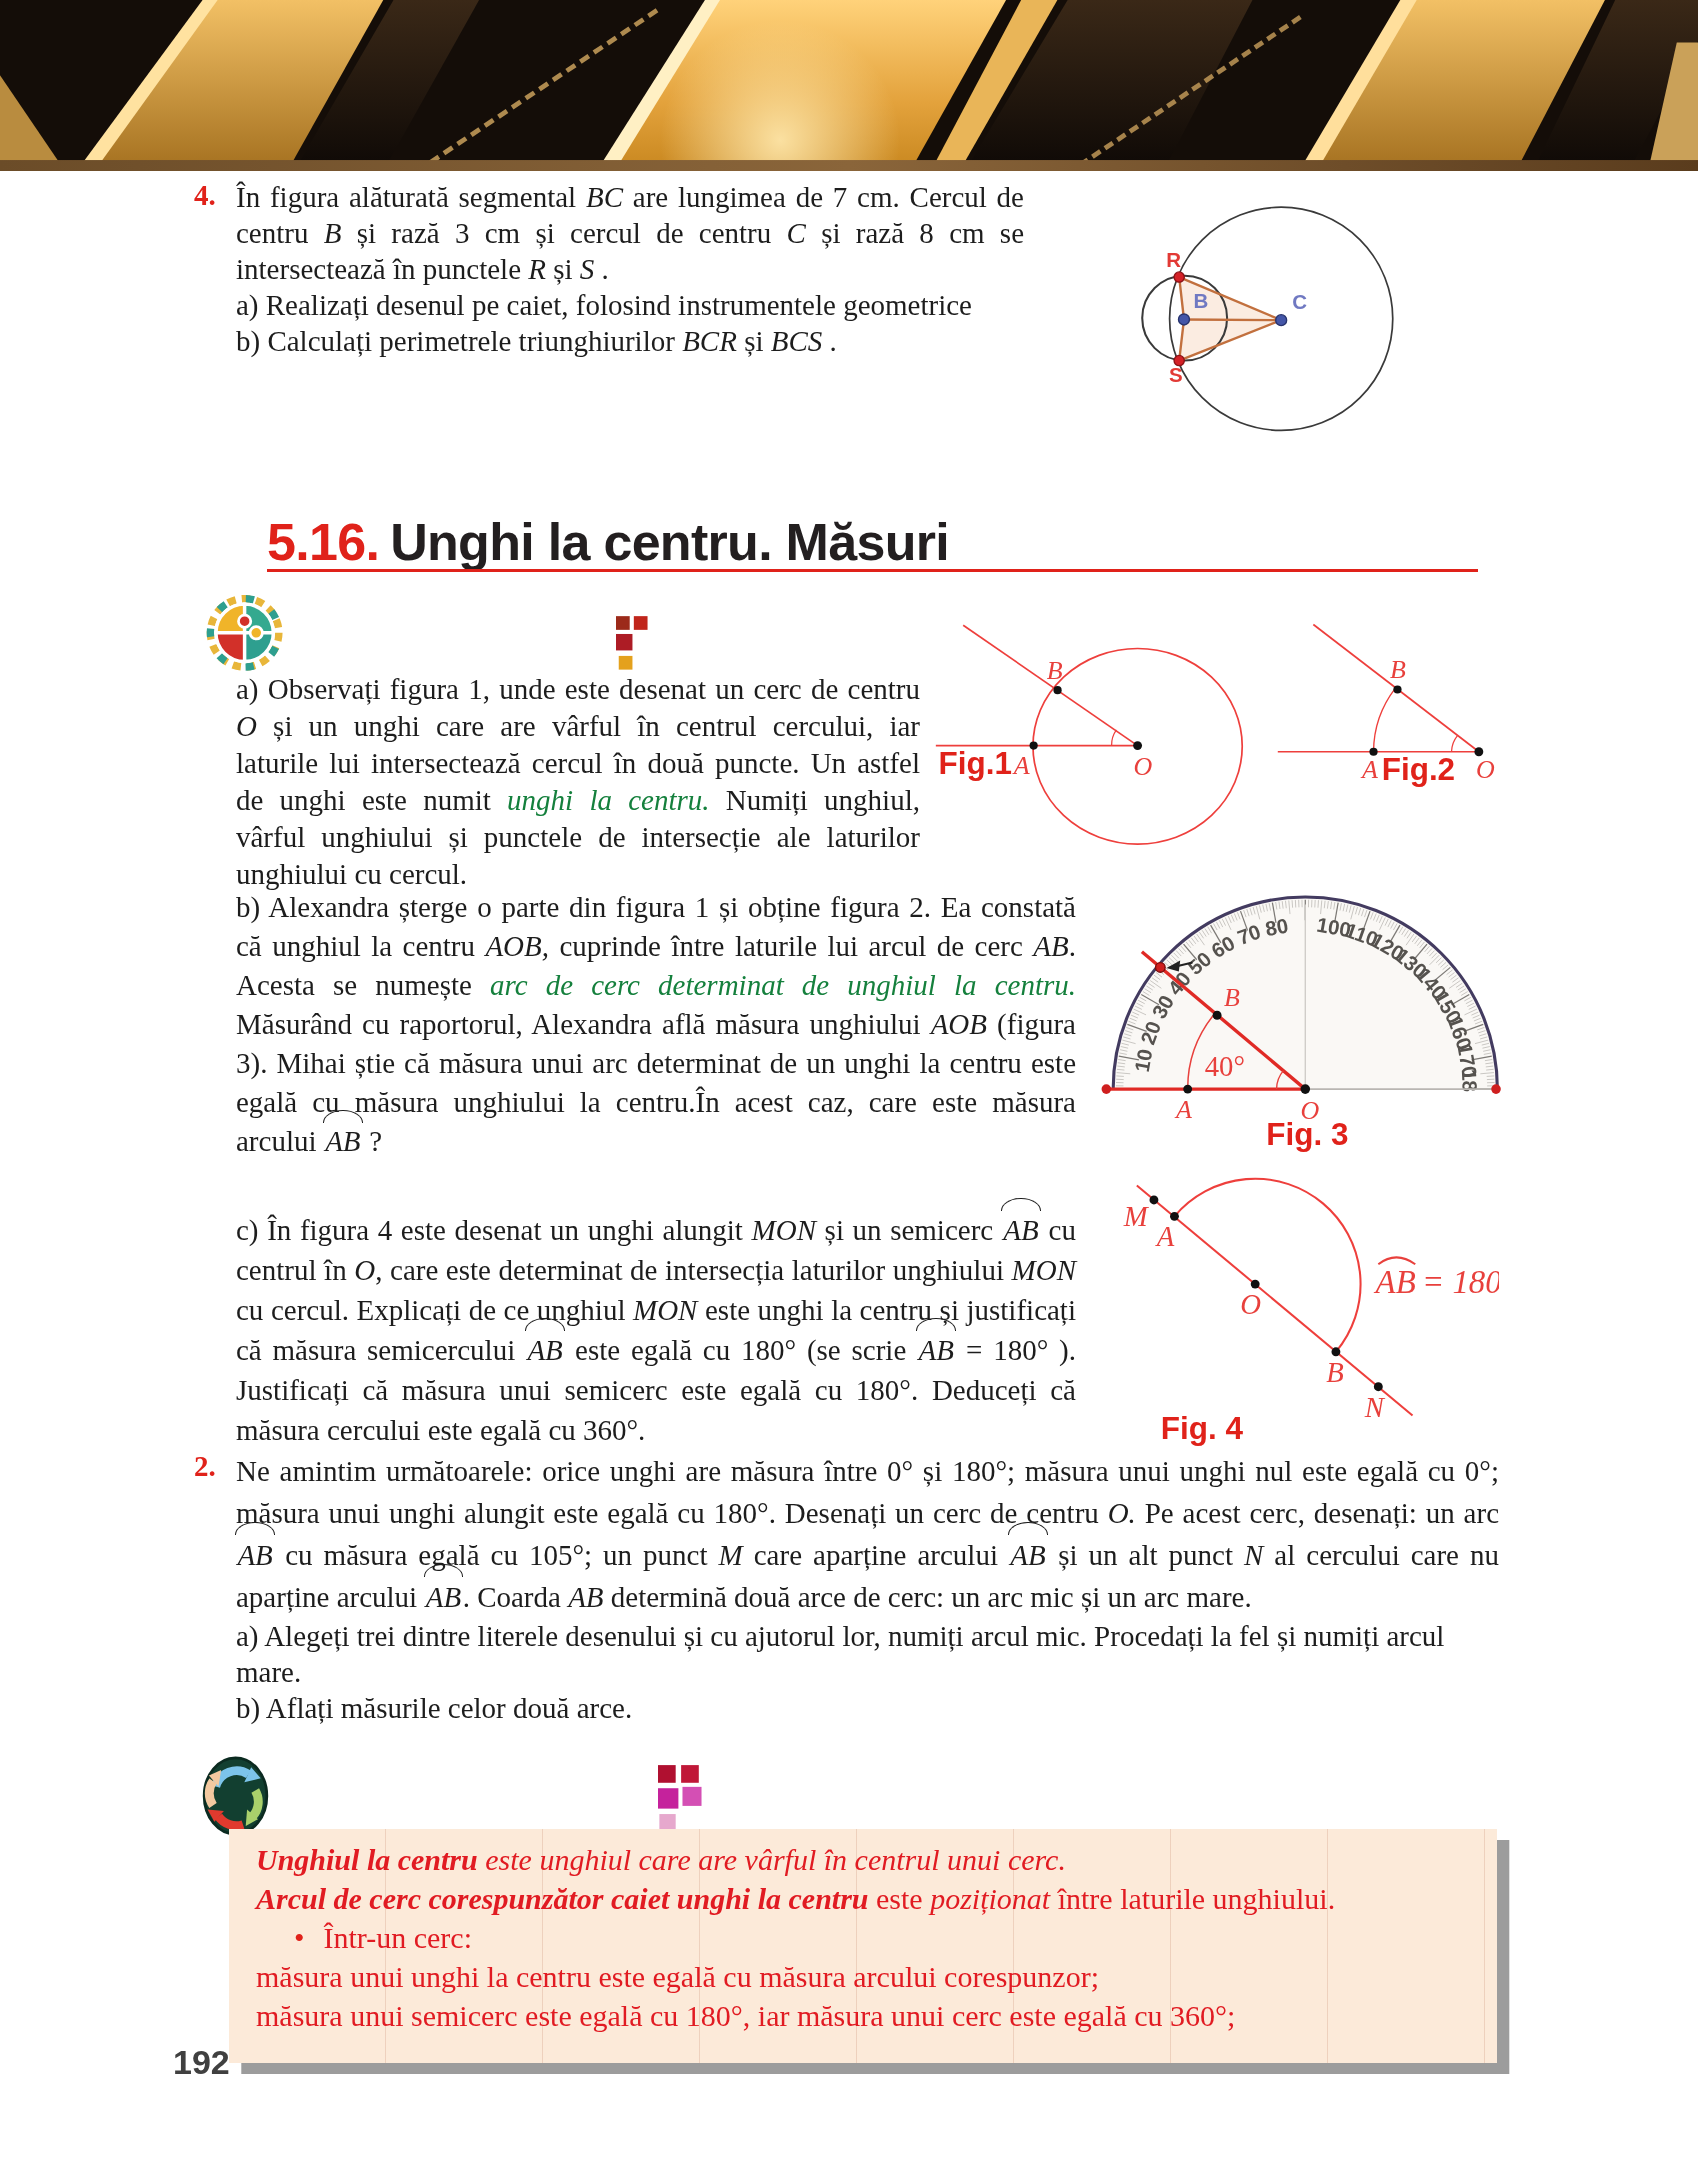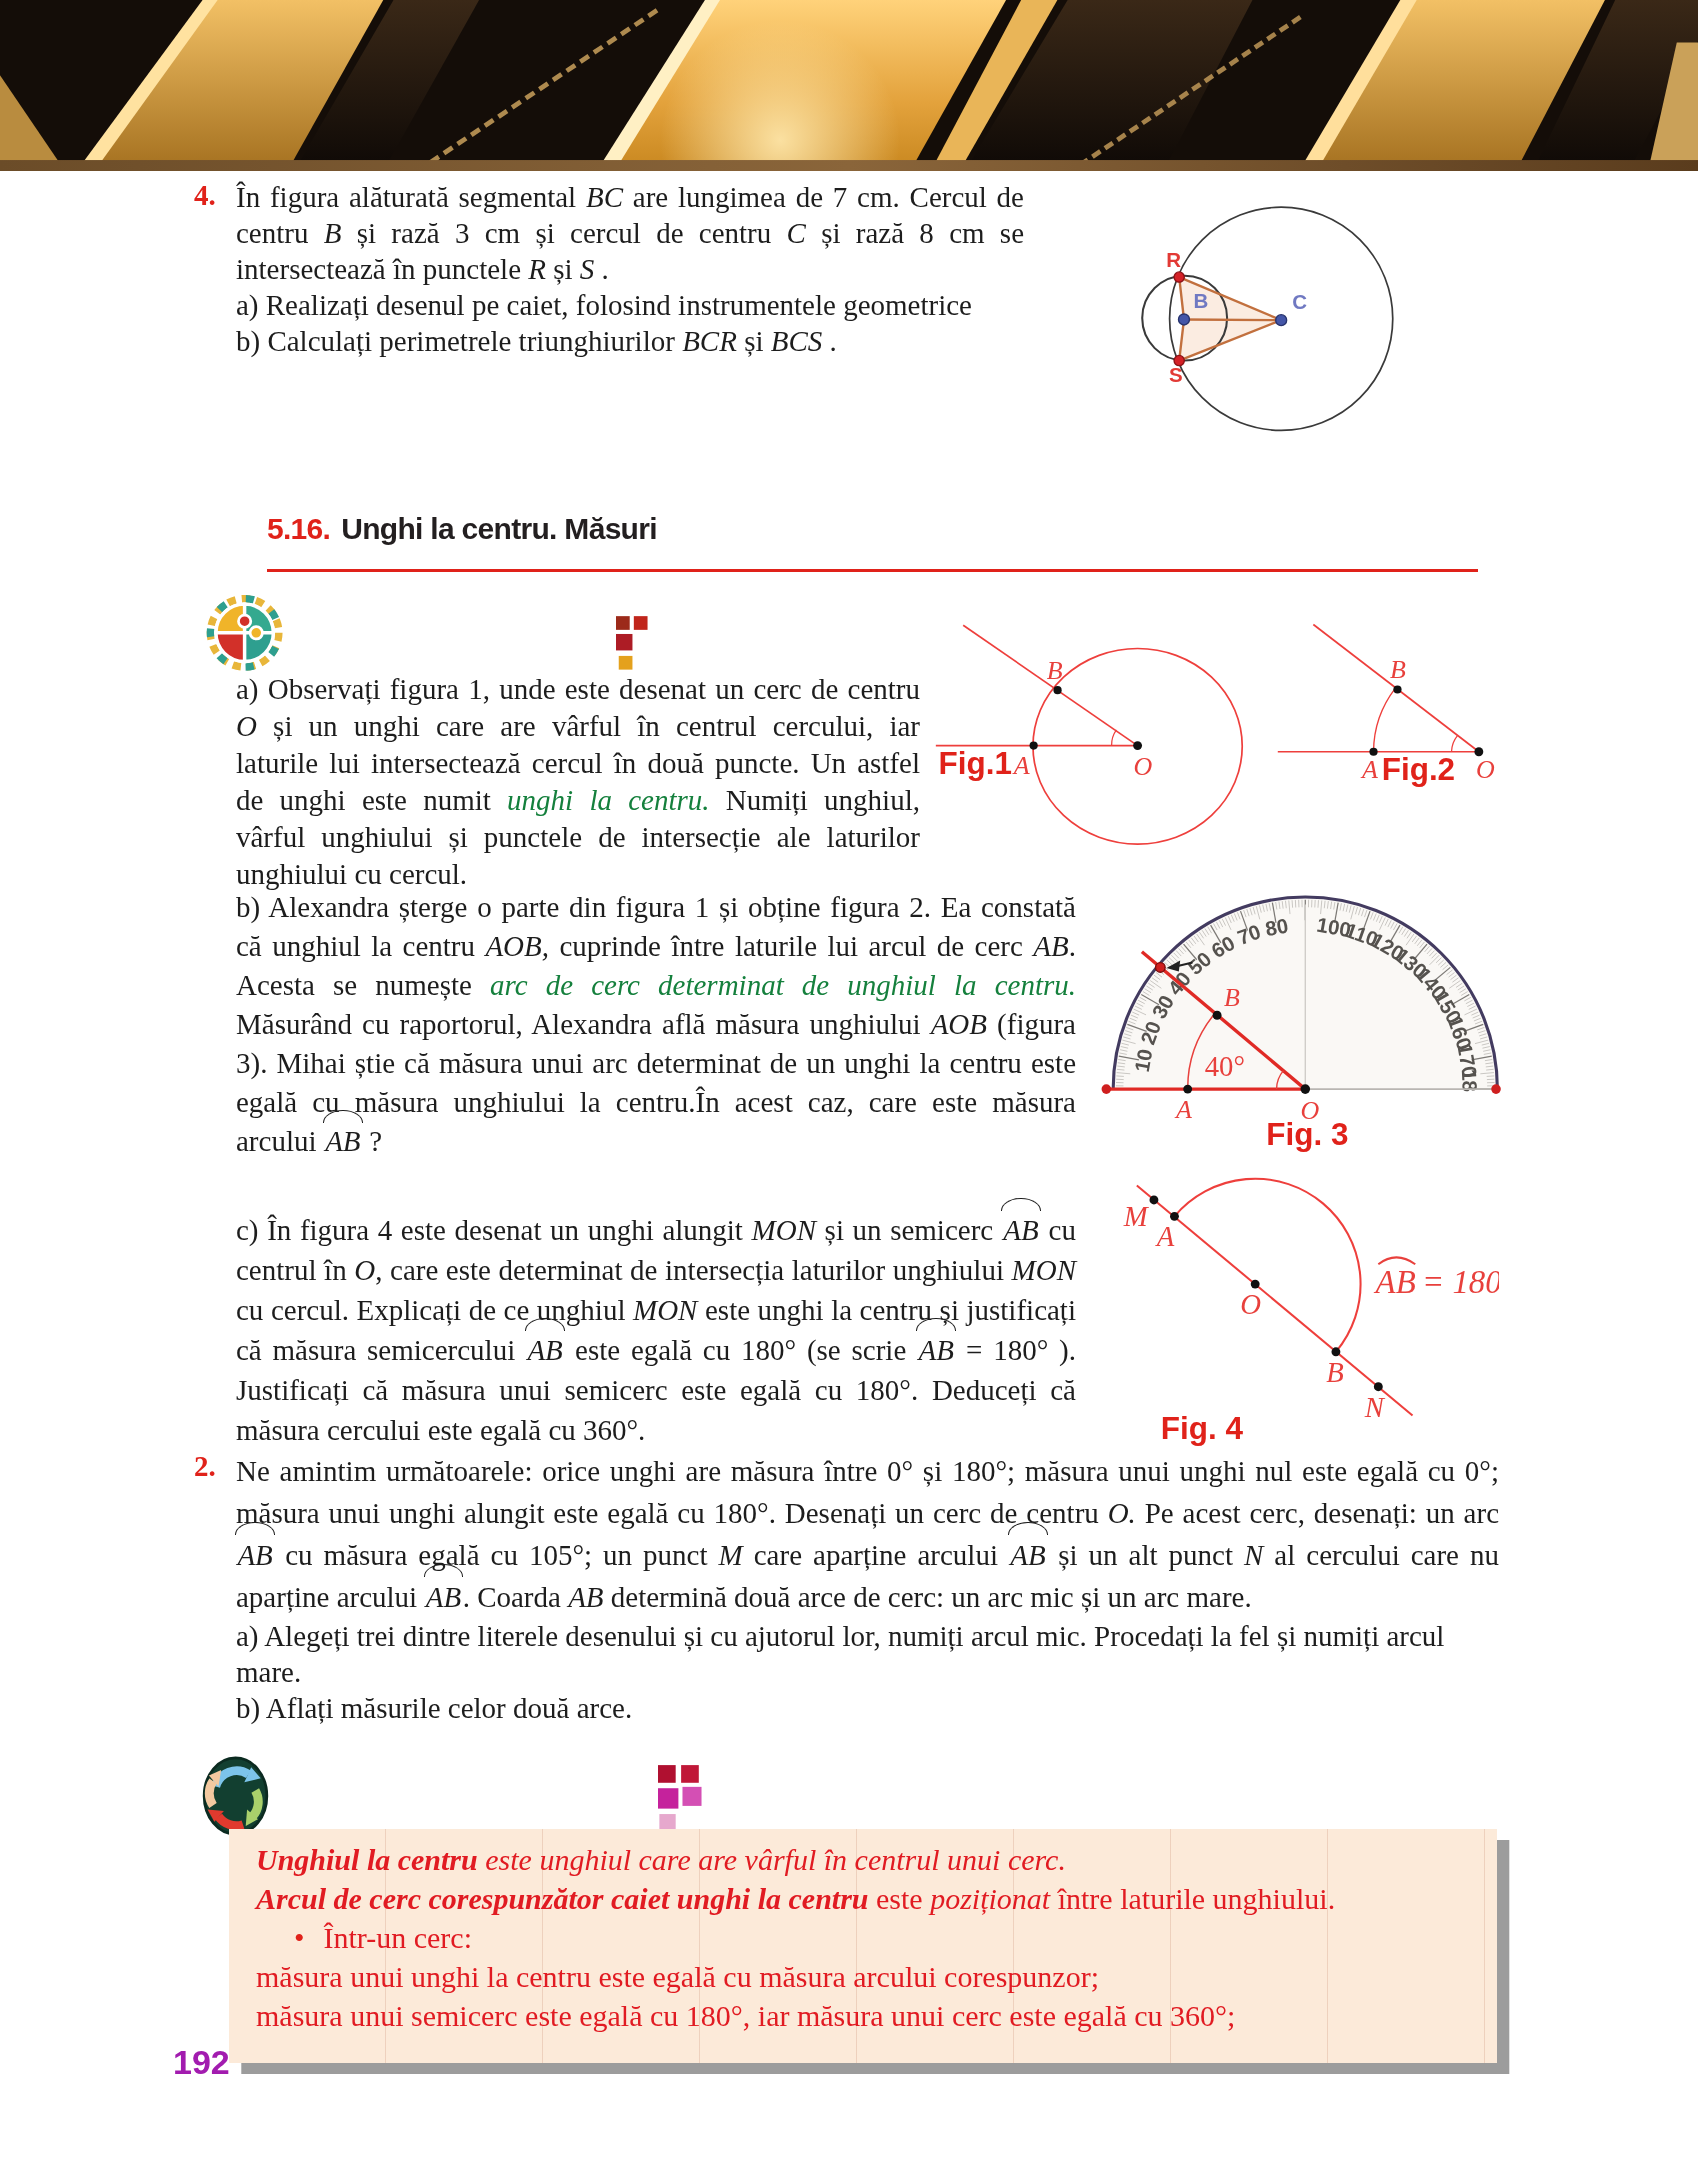--- a/index.html
+++ b/index.html
@@ -23,21 +23,21 @@
   span.em{font-style:italic;color:#15803d;}
   span.i{font-style:italic;}
   span.bi{font-style:italic;font-weight:bold;}
   span.arc{font-style:italic;position:relative;display:inline-block;padding:0 1.4px;}
   span.arc::before{content:"";position:absolute;left:-0.7px;right:-0.7px;top:-0.40em;height:0.40em;
     border:1.7px solid currentColor;border-bottom:none;border-radius:50% 50% 0 0 / 100% 100% 0 0;}
   span.bull{color:#e0221a;margin-right:19px;}
 
   
   .section-heading{position:absolute;left:267px;top:512px;margin:0;
-    font-family:"Liberation Sans","DejaVu Sans",sans-serif;font-weight:bold;font-size:30px;
+    font-family:"Liberation Sans","DejaVu Sans",sans-serif;font-weight:bold;font-size:52px;
     letter-spacing:-0.7px;color:#231f20;}
   .sec-num{color:#e0221a;margin-right:11px;}
   .heading-rule{position:absolute;left:267px;top:569px;width:1211px;height:3.4px;background:#e0221a;}
 
   
   .badge{position:absolute;}
   .badge-bar{position:absolute;border-radius:4.1px;color:#ffffff;
     font-family:"Liberation Sans","DejaVu Sans",sans-serif;font-weight:bold;
     display:flex;align-items:center;text-shadow:0 2.1px 2.7px rgba(80,0,40,.45);}
   .bar1{left:53px;top:27px;width:356px;height:55px;font-size:31.5px;padding-left:25px;
@@ -49,21 +49,21 @@
 
   
   .summary-box{position:absolute;left:229px;top:1829px;width:1268px;height:234px;
     box-sizing:border-box;background:#fcead9;box-shadow:12.3px 11px 0 0 #9c9c9c;
     padding:11px 20.5px 0 27px;color:#e11b22;
     background-image:repeating-linear-gradient(90deg,rgba(205,150,125,0) 0px,rgba(205,150,125,0) 156px,rgba(205,150,125,.30) 156px,rgba(205,150,125,.30) 157px);}
   .box-line{font-size:30px;line-height:39px;color:#e11b22;}
   .box-line.bullet{padding-left:38px;}
 
   .pagenum{position:absolute;left:173px;top:2043px;font-family:"Liberation Sans","DejaVu Sans",sans-serif;
-    font-weight:bold;font-size:34px;color:#a21caf;}
+    font-weight:bold;font-size:34px;color:#404040;}
 
   
   .fig-label{font:italic 38px "Liberation Serif","DejaVu Serif",serif;fill:#e8403c;}
   .fig-label-lg{font:italic 42px "Liberation Serif","DejaVu Serif",serif;fill:#e8403c;}
   .fig-caption{font:bold 46px "Liberation Sans","DejaVu Sans",sans-serif;fill:#e0221a;}
   .fig-eq{font:italic 48px "Liberation Serif","DejaVu Serif",serif;fill:#e8403c;}
   .prot-num{font:bold 30px "Liberation Sans","DejaVu Sans",sans-serif;fill:#55524e;}
   .pt-red{font:bold 30px "Liberation Sans","DejaVu Sans",sans-serif;fill:#e23a35;}
   .pt-blue{font:bold 30px "Liberation Sans","DejaVu Sans",sans-serif;fill:#7079c2;}
 </style>

